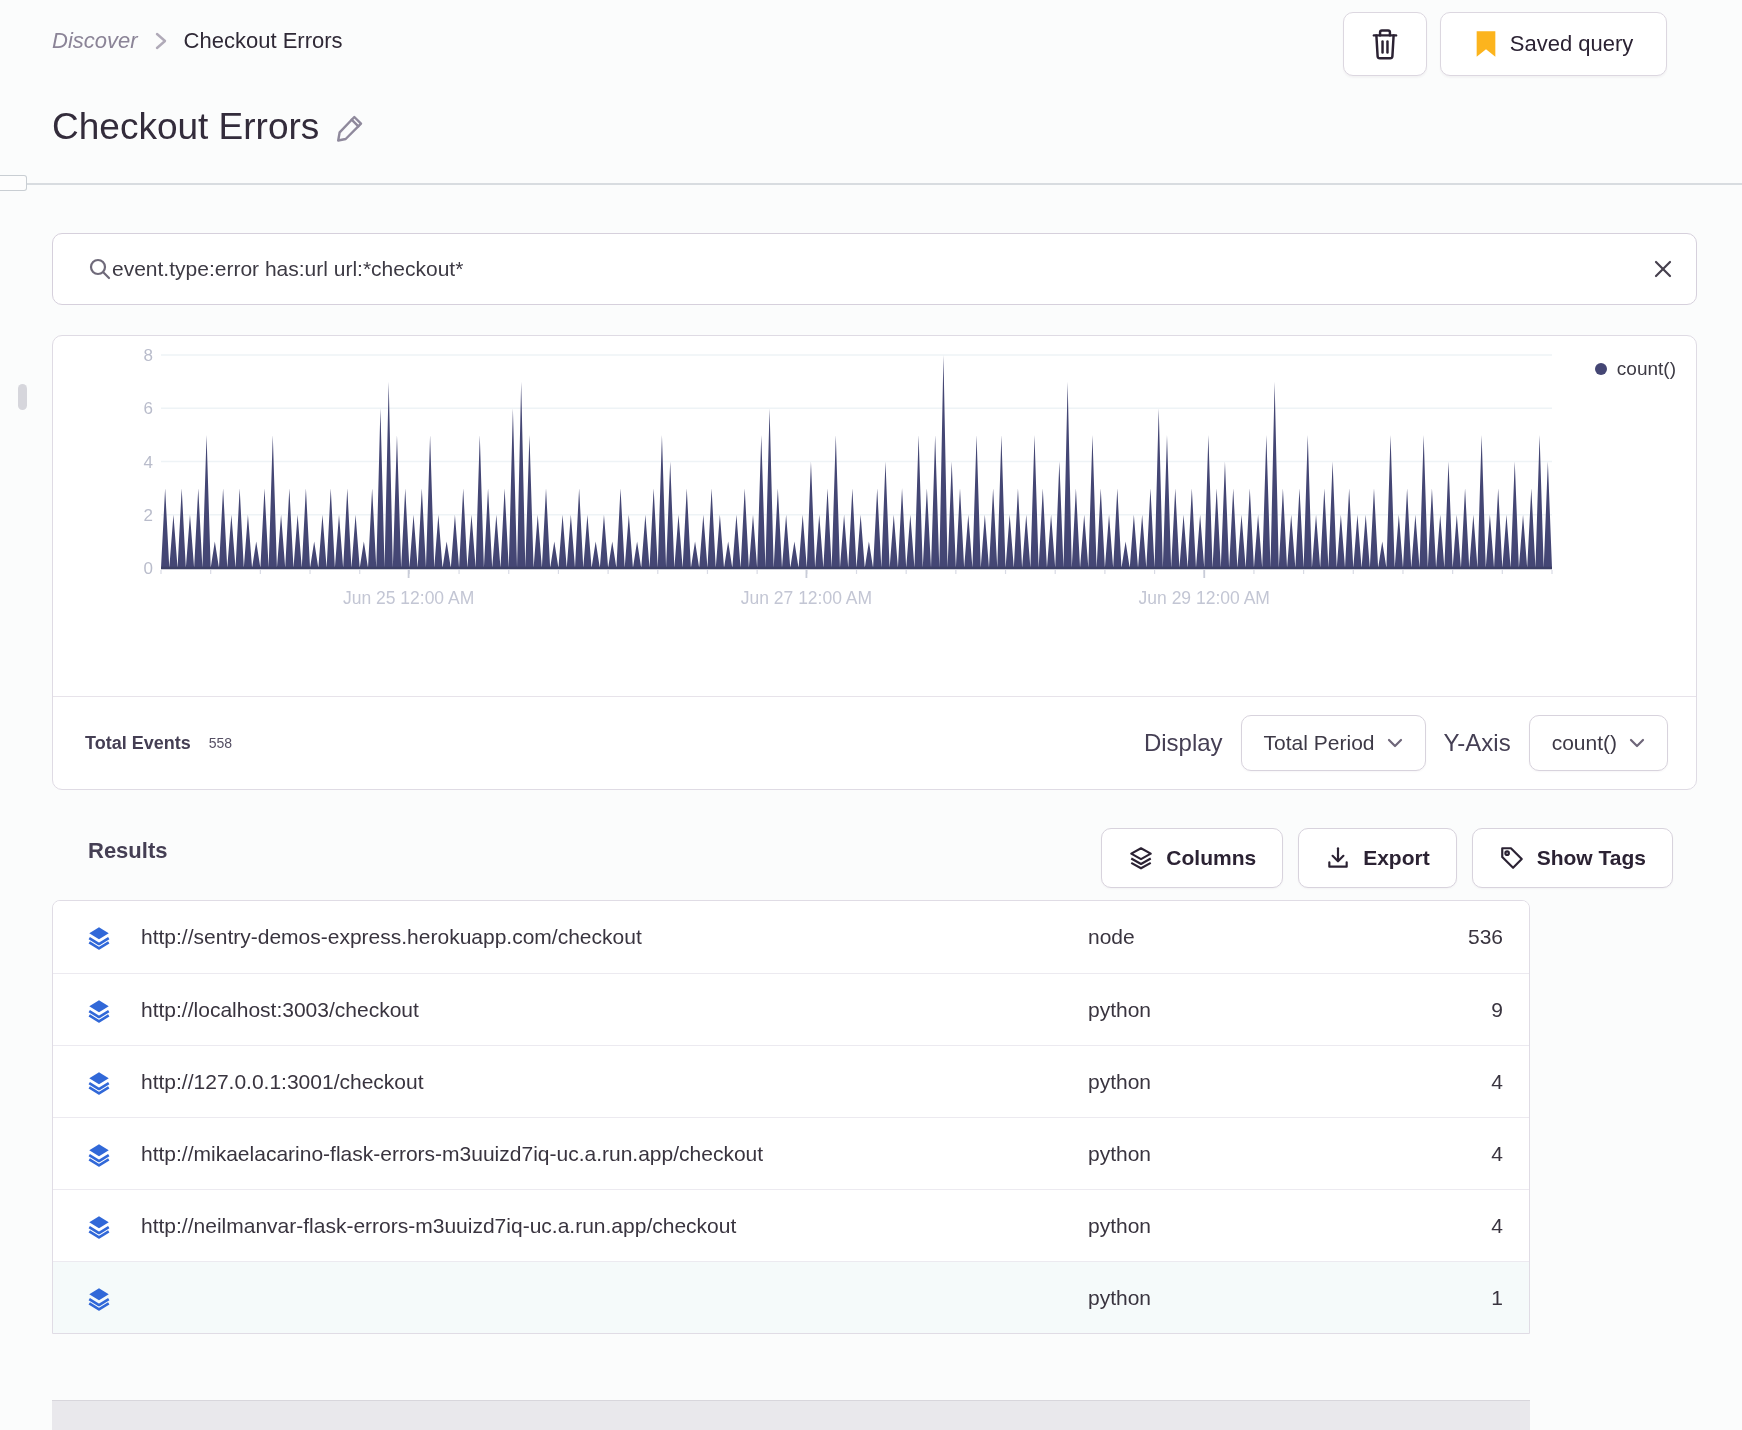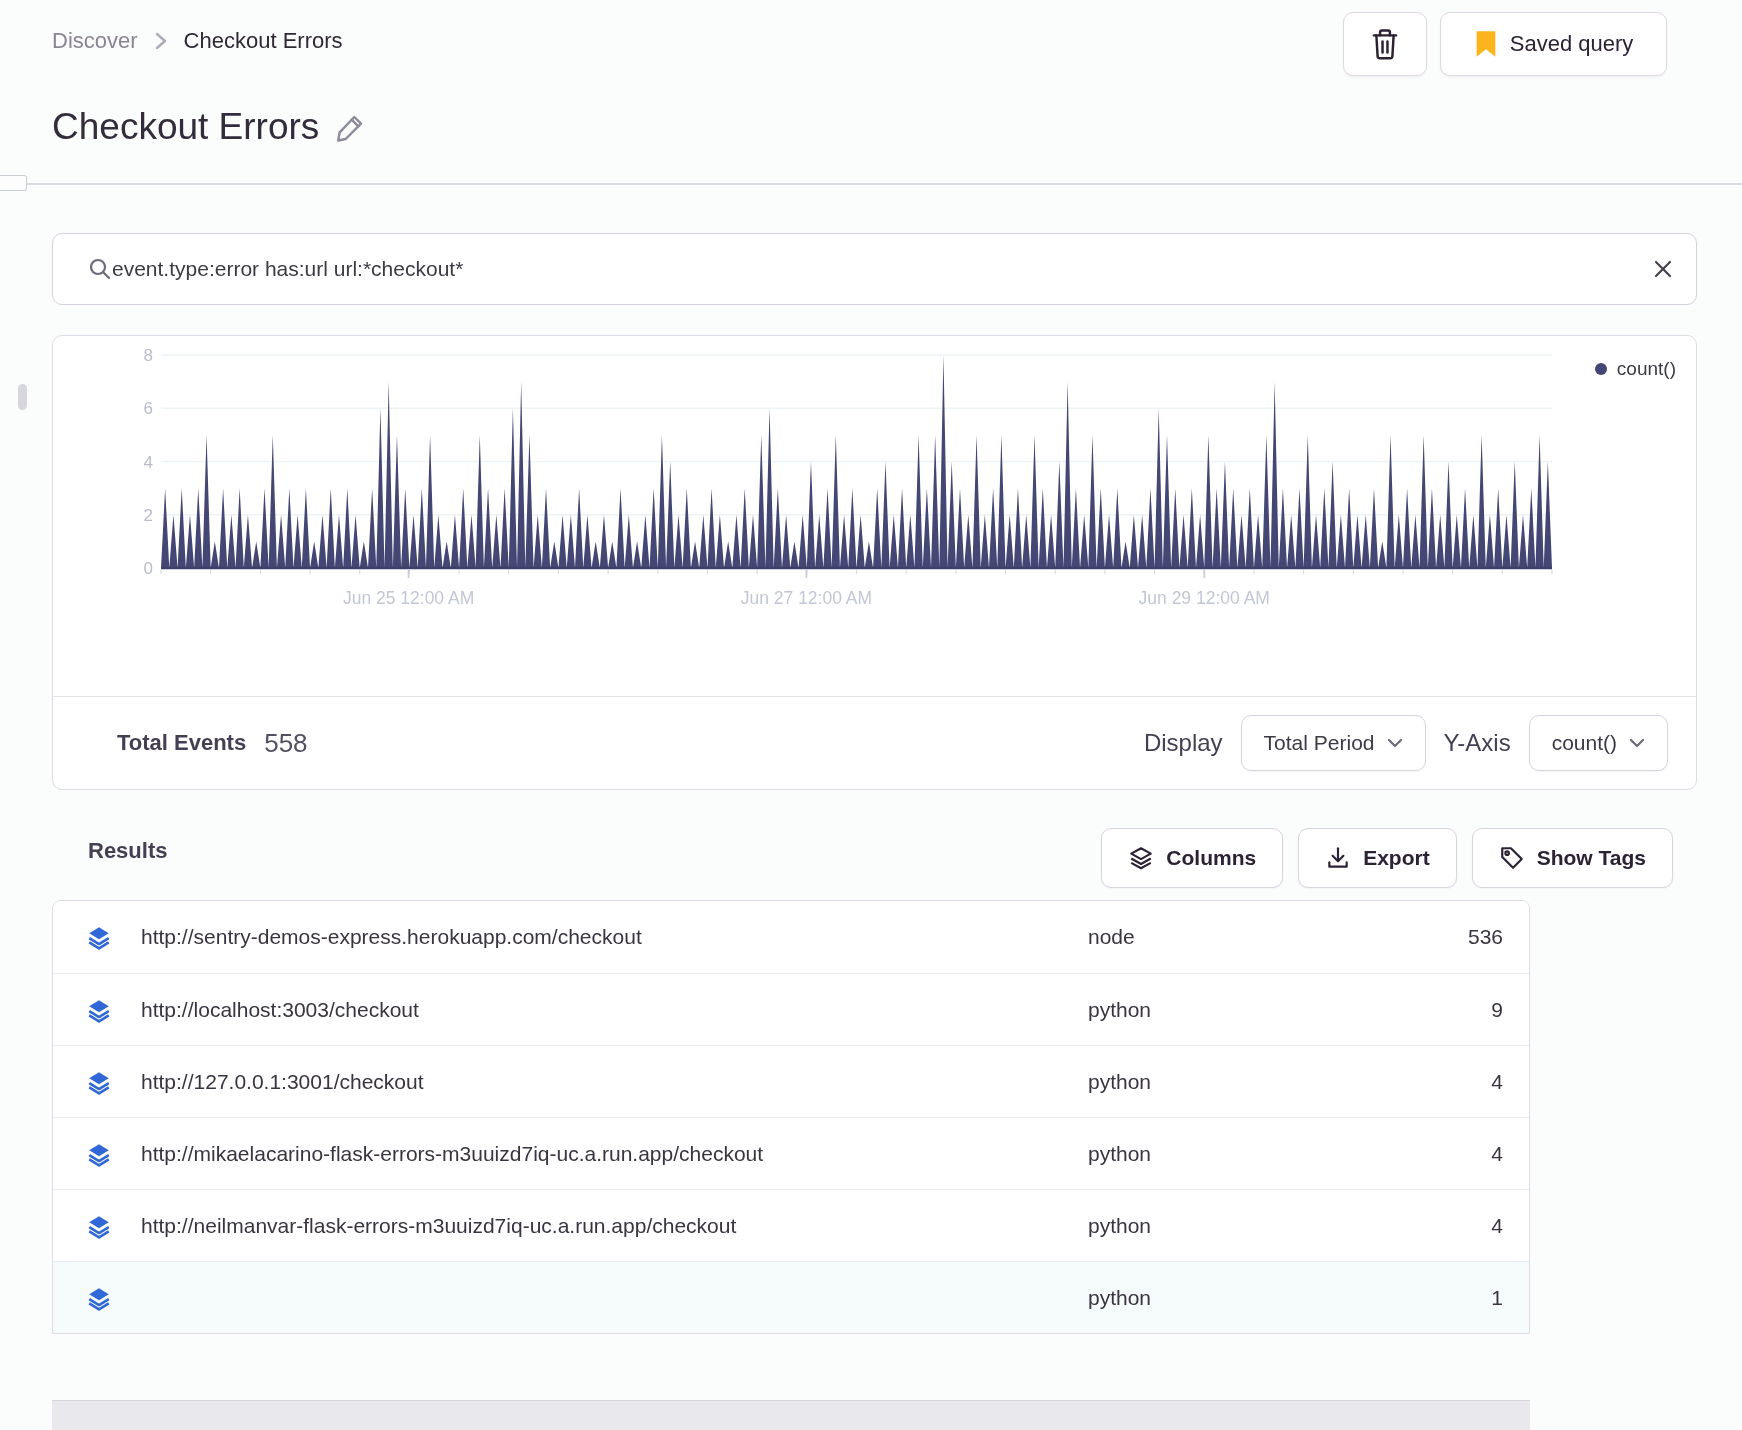--- a/index.html
+++ b/index.html
@@ -1,21 +1,21 @@
 <!DOCTYPE html>
 <html><head>
 <meta charset="utf-8">
 <style>
   * { margin:0; padding:0; box-sizing:border-box; }
   html,body { width:1742px; height:1430px; overflow:hidden;
     font-family:"Liberation Sans", sans-serif; background:#fbfcfc; color:#2b2233; }
 
   
   .breadcrumb { position:absolute; left:52px; top:28px; font-size:22px; display:flex; align-items:center; gap:16px; }
-  .crumb-link { color:#8b8497; cursor:pointer; }
+  .crumb-link { color:#8b8497; cursor:pointer;font-style:italic; }
   .crumb-cur { color:#2f2936; }
   .iconbtn { position:absolute; top:12px; height:64px; background:#fff; border:1px solid #dcd7e0;
     border-radius:10px; display:flex; align-items:center; justify-content:center; gap:12px;
     box-shadow:0 2px 2px rgba(40,30,60,.04); cursor:pointer; font-size:22px; font-weight:400; color:#2b2233; }
   #trash-btn { left:1343px; width:84px; }
   #saved-btn { left:1440px; width:227px; }
 
   .page-title { position:absolute; left:52px; top:106px; font-size:37px; font-weight:400; color:#332c3b;
     display:flex; align-items:center; gap:16px; }
 
@@ -32,22 +32,22 @@
 
   
   .chart-card { position:absolute; left:52px; top:335px; width:1645px; height:455px; background:#fff;
     border:1px solid #dfdbe4; border-radius:10px; }
   .legend { position:absolute; right:20px; top:22px; display:flex; align-items:center; gap:10px;
     font-size:19px; color:#3d3a44; }
   .legend-dot { width:12px; height:12px; border-radius:50%; background:#444674; }
   #chart-svg { position:absolute; left:58px; top:10px; }
   .chart-footer { position:absolute; left:0; bottom:0; width:100%; height:93px; border-top:1px solid #e7e3ea;
     display:flex; align-items:center; padding:0 28px 0 32px; }
-  .tot-label { font-size:22px; font-weight:700; color:#453f54;margin-left:32px; }
-  .tot-value { font-size:26px; color:#554f63; margin-left:18px; }
+  .tot-label { font-size:18px; font-weight:700; color:#453f54; }
+  .tot-value { font-size:14px; color:#554f63; margin-left:18px; }
   .footer-right { margin-left:auto; display:flex; align-items:center; gap:18px; }
   .ctrl-label { font-size:24px; font-weight:400; color:#453f54; }
   .dropdown { height:56px; background:#fff; border:1px solid #d8d3dd; border-radius:10px;
     display:flex; align-items:center; gap:12px; padding:0 22px; font-size:21px; color:#3d3946; cursor:pointer;
     box-shadow:0 1px 2px rgba(40,30,60,.04); }
 
   
   .results-heading { position:absolute; left:52px; top:838px; font-size:22px; font-weight:700; color:#453f54;margin-left:36px; }
   .results-actions { position:absolute; top:828px; left:52px; width:1621px; display:flex; justify-content:flex-end; gap:15px; }
   .action-btn { height:60px; background:#fff; border:1px solid #d8d3dd; border-radius:10px;

